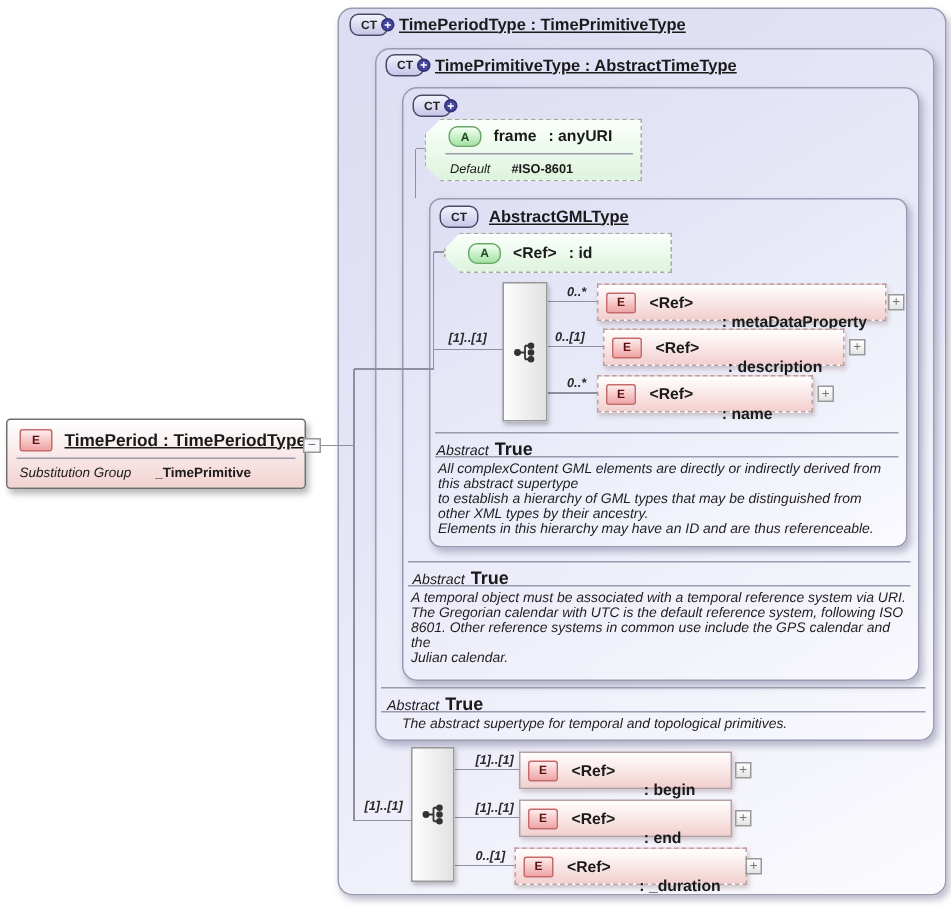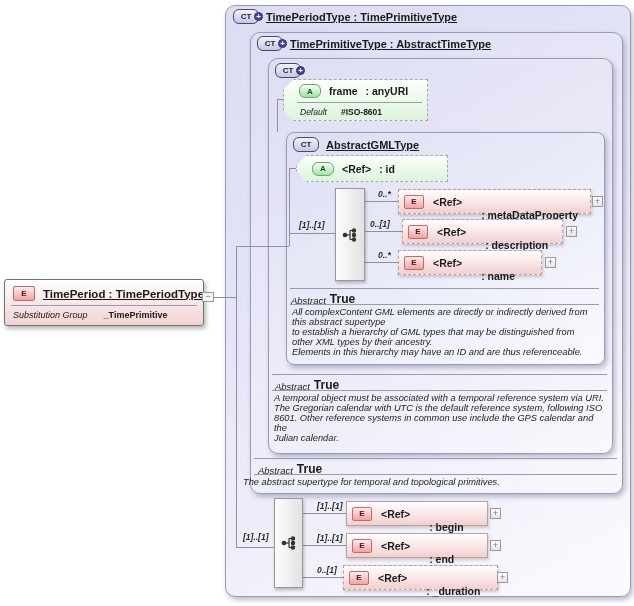--- a/index.html
+++ b/index.html
@@ -217,21 +217,21 @@
 8601. Other reference systems in common use include the GPS calendar and
 the
 Julian calendar.</div>
 
   <div class="sep" style="left:254px;top:458px;width:363px;"></div>
   <div class="abstract-row" style="left:258px;top:462px;">
     <span class="abstract-label">Abstract</span>
     <span class="abstract-value">True</span>
   </div>
   <div class="sep" style="left:254px;top:474px;width:363px;"></div>
-  <div class="annotation" style="left:243px;top:477px;width:360px;">The abstract supertype for temporal and topological primitives.</div>
+  <div class="annotation" style="left:268px;top:477px;width:360px;">The abstract supertype for temporal and topological primitives.</div>
 
   <span class="mult" style="left:243px;top:532px;">[1]..[1]</span>
   <div class="compositor" style="left:274px;top:498px;width:29px;height:90px;">
     <svg width="16" height="16" viewBox="0 0 16 16">
       <g stroke="#333" stroke-width="1.2" fill="#333">
         <circle cx="3" cy="8" r="1.7"></circle>
         <line x1="3" y1="8" x2="8" y2="8"></line>
         <line x1="8" y1="3.5" x2="8" y2="12.5"></line>
         <line x1="8" y1="3.5" x2="11" y2="3.5"></line>
         <line x1="8" y1="12.5" x2="11" y2="12.5"></line>

